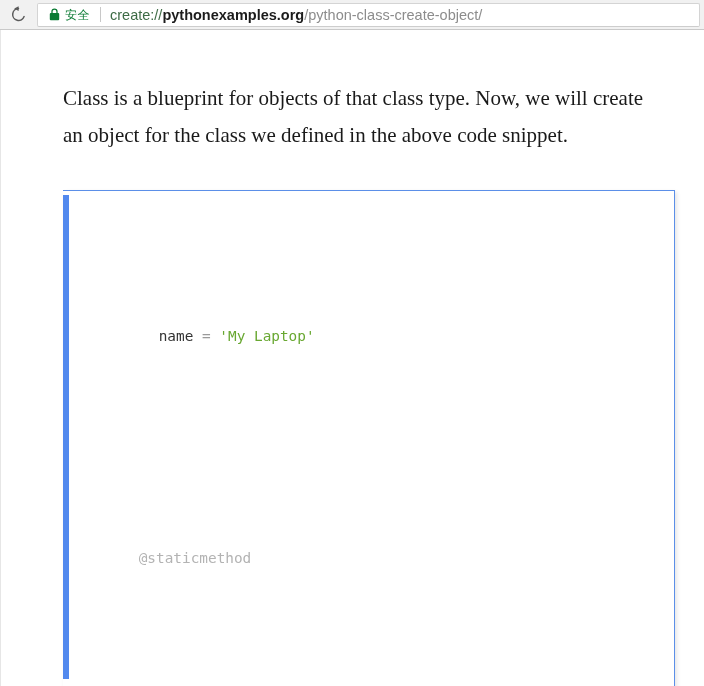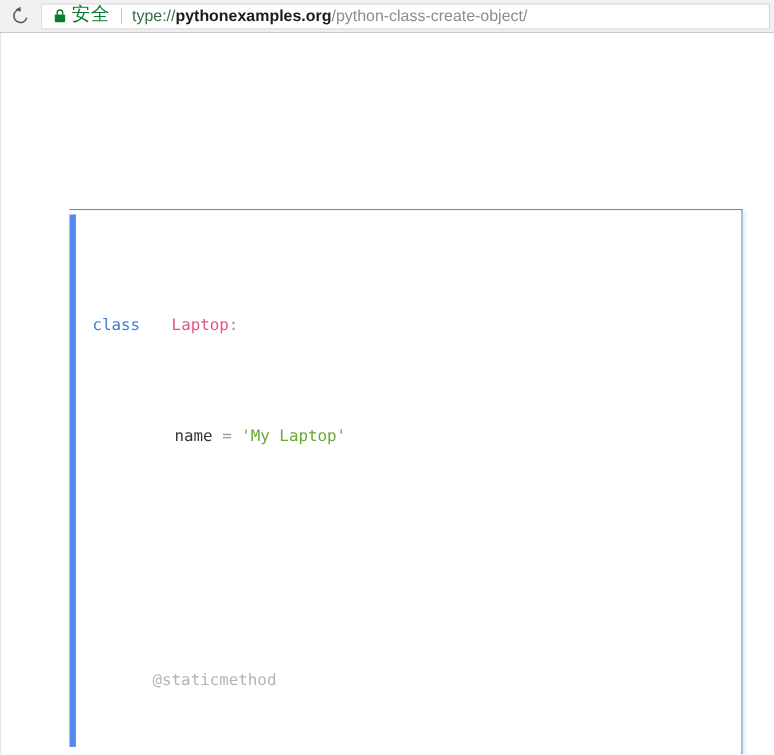--- a/index.html
+++ b/index.html
@@ -55,23 +55,23 @@
     width: 12px;
     height: 14px;
     margin: 0 5px 0 4px;
     display: flex;
     align-items: center;
     justify-content: center;
   }
   .secure-label {
     flex: 0 0 auto;
     color: #0b7b34;
-    font-size: 17px;
+    font-size: 12px;
     line-height: 1;
-    font-family: Liberation Mono, monospace;
+    font-family: Liberation Sans, sans-serif;
     letter-spacing: 0.5px;
   }
   .omni-divider {
     flex: 0 0 auto;
     width: 1px;
     height: 15px;
     background: #c8c8c8;
     margin: 0 9px 0 10px;
   }
   .url-text {
@@ -172,35 +172,35 @@
       <svg width="11" height="13" viewBox="0 0 11 13" aria-hidden="true">
         <path d="M3 5.2 V3.6 a2.5 2.5 0 0 1 5 0 V5.2" fill="none" stroke="#0b7b34" stroke-width="1.3"></path>
         <rect x="0.8" y="5.1" width="9.4" height="7.2" rx="1" fill="#0b7b34"></rect>
       </svg>
     </span>
 
     <span class="secure-label">安全</span>
 
     <span class="omni-divider"></span>
 
-    <span class="url-text"><span class="url-scheme">type://</span><span class="url-host">pythonexamples.org</span><span class="url-path">/python-class-create-object/</span></span>
+    <span class="url-text"><span class="url-scheme">create://</span><span class="url-host">pythonexamples.org</span><span class="url-path">/python-class-create-object/</span></span>
 
   </div>
 </div>
 
 <div class="page">
 
+  <p class="intro-para">Class is a blueprint for objects of that class type. Now, we will create an object for the class we defined in the above code snippet.</p>
 
   <div class="code-block">
     <div class="code-accent"></div>
 
     <div class="code-body">
 
       
-      <div class="code-line"><span class="tok-kw">class</span><span class="tok-plain"> </span><span class="tok-def">Laptop</span><span class="tok-punct">:</span></div>
 
       
       <div class="code-line"><span class="tok-plain">    </span><span class="tok-plain">name</span><span class="tok-punct"> = </span><span class="tok-str">'My Laptop'</span></div>
 
       
 
       <div class="code-line"></div>
 
       
       <div class="code-line"><span class="tok-plain">    </span><span class="tok-comment">@staticmethod</span></div>

